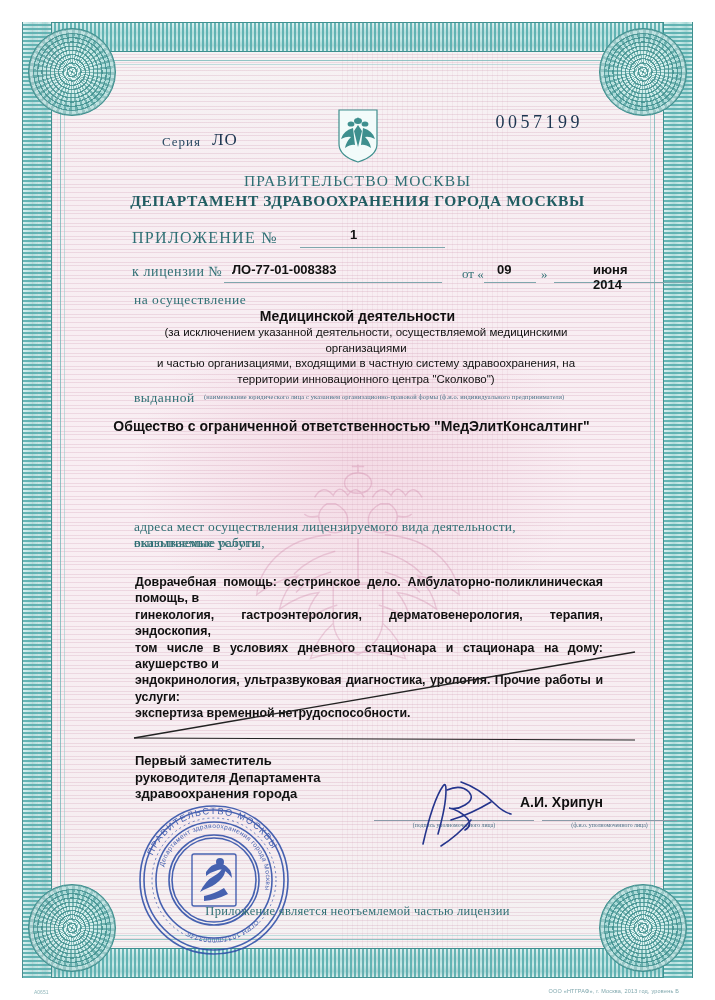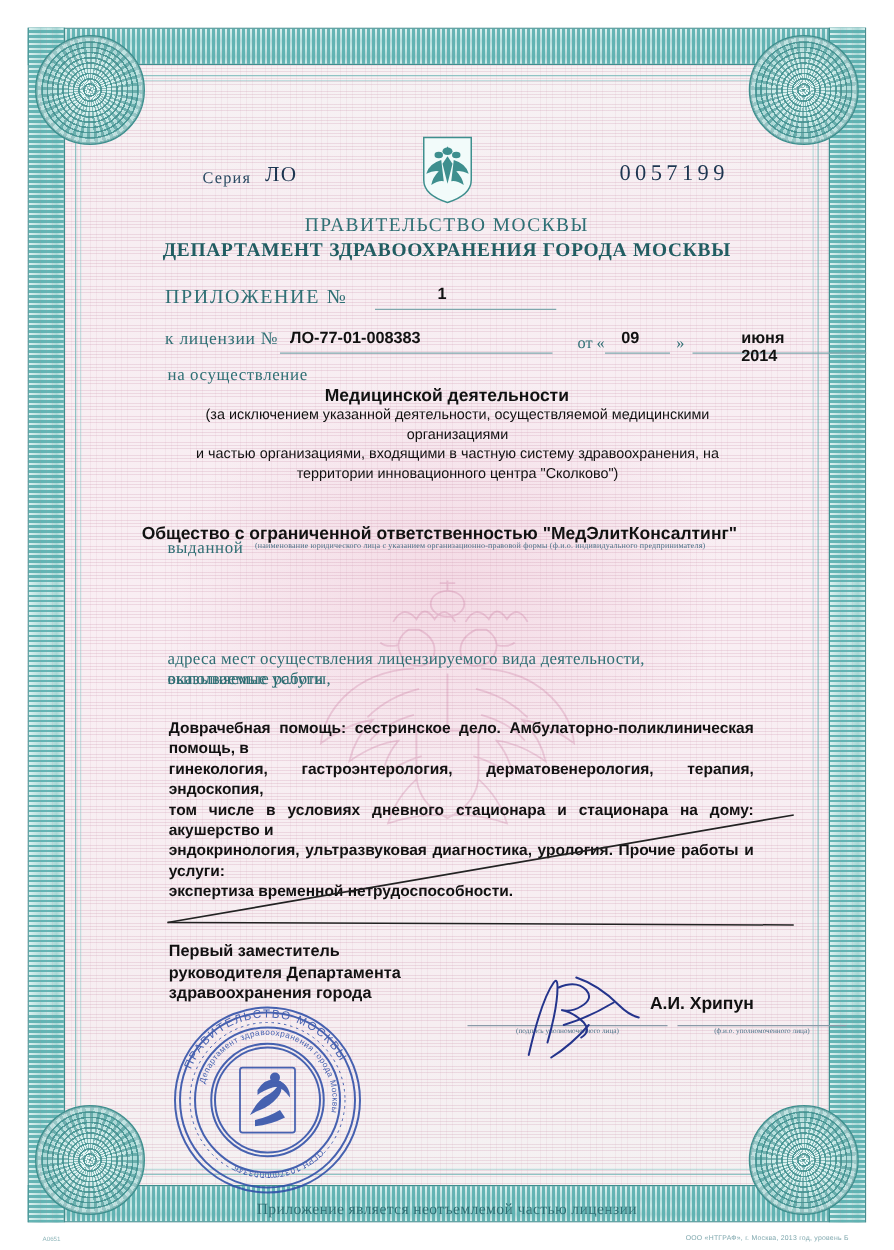--- a/index.html
+++ b/index.html
@@ -161,21 +161,21 @@
   .value {
     color: #111111;
     font-family: "Liberation Sans", sans-serif;
     font-weight: bold;
   }
 
   
   .serial-label { left: 140px; top: 112px; font-size: 13px; color: #2a4a63; letter-spacing: 1px; }
   .serial-value { left: 190px; top: 108px; font-size: 17px; color: #1c3550; letter-spacing: 1px; font-family:"Liberation Serif", serif;text-align:right; }
   .serial-number {
-    right: 110px; top: 106px; font-size: 18px; color: #1c3550;
+    right: 110px; top: 90px; font-size: 18px; color: #1c3550;
     letter-spacing: 3.5px; font-family: "Liberation Serif", serif;
   }
 
   
   .emblem-top {
     left: 50%; top: 86px; transform: translateX(-50%);
     width: 44px; height: 56px;
   }
 
   .gov-line1 {
@@ -220,21 +220,21 @@
     left: 0; right: 0; top: 286px; text-align: center;
     font-size: 14px; color: #111; font-family:"Liberation Sans", sans-serif; font-weight: bold;
   }
   .activity-note {
     left: 112px; right: 95px; top: 303px; text-align: center;
     font-size: 11.5px; color: #111; font-family:"Liberation Sans", sans-serif;
     line-height: 15.5px;
   }
 
   
-  .vydannoy-row { left: 112px; top: 368px; right: 95px; height: 16px; margin-top: 40px; }
+  .vydannoy-row { left: 112px; top: 368px; right: 95px; height: 16px; }
   .vydannoy-label { position: absolute; left: 0; top: 0; font-size: 13.5px; color: #2f6f74; letter-spacing: 0.5px; }
   .vydannoy-fine {
     position: absolute; left: 70px; top: 3px; right: 0;
     font-size: 6.4px; color: #4a6f86; font-family:"Liberation Serif", serif;
     letter-spacing: 0.15px; white-space: nowrap; overflow: hidden;
   }
 
   .org-name {
     left: 0; right: 12px; top: 396px; text-align: center;
     font-size: 14px; color: #111; font-family:"Liberation Sans", sans-serif; font-weight: bold;
@@ -306,21 +306,21 @@
   
   .seal {
     position: absolute;
     left: 112px; top: 778px;
     width: 160px; height: 160px;
     pointer-events: none;
     opacity: 0.88;
   }
 
   .footer-note {
-    left: 0; right: 0; top: 938px; text-align: center;
+    left: 0; right: 0; top: 882px; text-align: center;
     font-size: 12.5px; color: #2f6f74; letter-spacing: 0.3px;
     font-family: "Liberation Serif", serif;
   }
 
   
   .imprint {
     position: absolute;
     right: 36px; bottom: 6px;
     font-size: 5.5px; color: #7fa7ad;
     font-family: "Liberation Sans", sans-serif;

